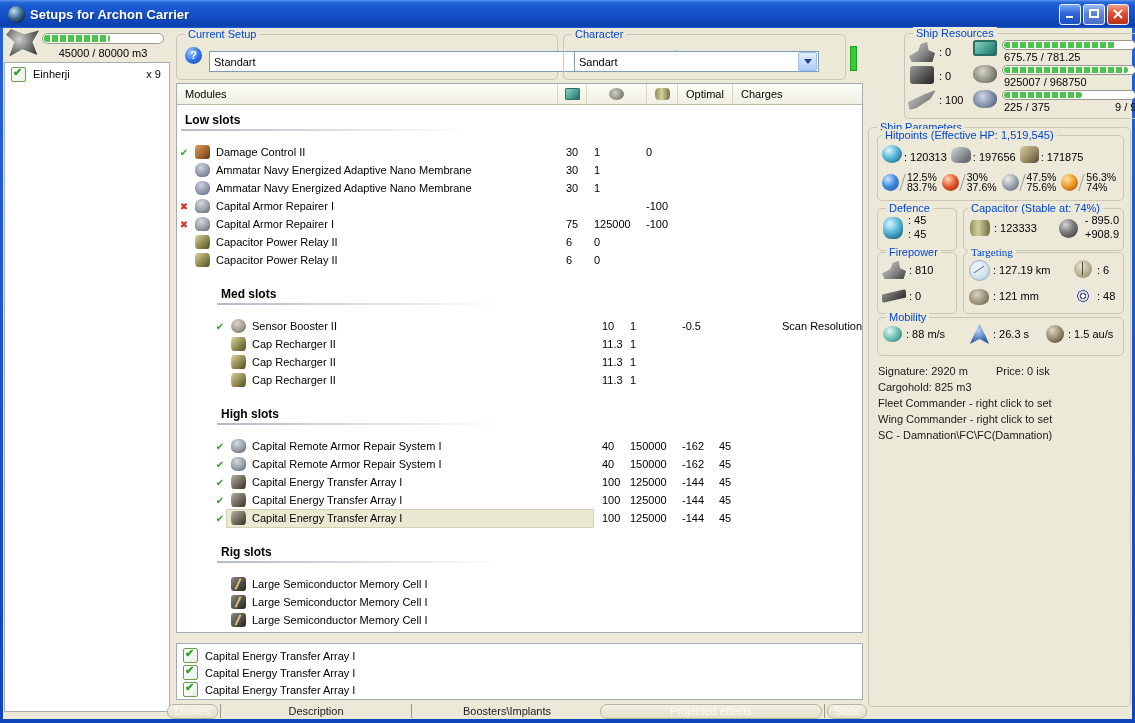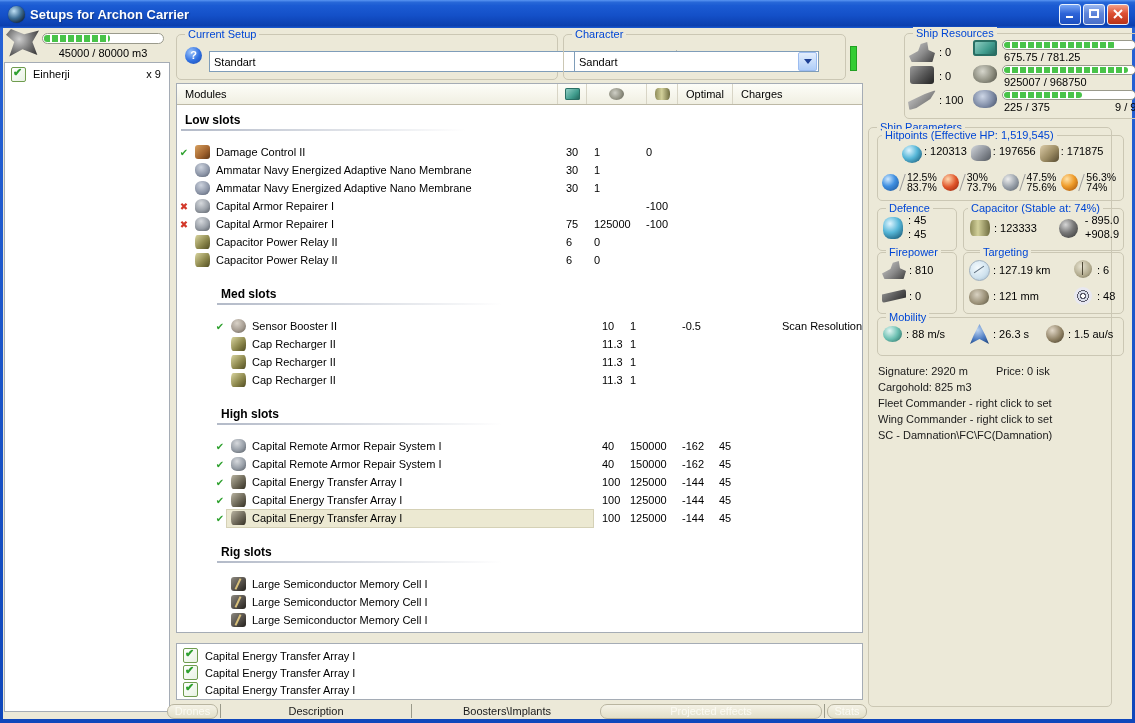--- a/index.html
+++ b/index.html
@@ -104,21 +104,21 @@
   .tabbar{position:absolute;left:164px;top:675px;width:700px;height:16px;display:flex;align-items:center;}
   .tbtn{font-family:"Liberation Sans",sans-serif;font-size:11px;height:15px;border:1px solid #B9B5A0;border-radius:7px;
     background:linear-gradient(180deg,#f4f2e6,#e2dfc8);color:#fbfaf2;padding:0 6px;line-height:12px;}
   .tbtn.drones{width:51px;}
   .tbtn.wide{width:222px;}
   .tbtn.stats{width:40px;}
   .ttab{flex:1;text-align:center;color:#1a1a1a;}
   .tsep{width:1px;height:14px;background:#9a9a8a;margin:0 2px;}
   
   .sr-box{left:865px;top:5px;width:263px;height:86px;margin-left:36px;}
-  .sp-box{left:865px;top:99px;width:244px;height:580px;padding-left:16px;}
+  .sp-box{left:865px;top:99px;width:263px;height:580px;padding-left:16px;}
   .rp-icon{position:absolute;border-radius:3px;}
   .turret-i{background:linear-gradient(135deg,#cfcfcf,#8a8a8a 55%,#3e3e3e);clip-path:polygon(0 70%,35% 45%,45% 10%,70% 0,75% 40%,100% 55%,90% 100%,10% 100%);}
   .launcher-i{background:linear-gradient(135deg,#9a9a9a,#555 55%,#222);}
   .calib-i{background:linear-gradient(135deg,#d2d2d2,#8e8e8e 55%,#4a4a4a);clip-path:polygon(0 60%,60% 20%,100% 0,80% 45%,30% 90%,5% 100%);}
   .cpu-i{background:linear-gradient(135deg,#9fd8cd,#3f9b8c 60%,#1f5e54);box-shadow:inset 0 0 0 2px #2a6f64;}
   .pg-i{background:radial-gradient(circle at 40% 35%,#d6d6cc,#8e8e80 55%,#4a4a40);border-radius:45%;}
   .drone-i{background:radial-gradient(circle at 40% 35%,#cdd6e6,#7f8ca6 55%,#3e4a60);border-radius:45%;}
   .rbar{position:absolute;width:134px;height:10px;border:1px solid #9a9a8c;border-radius:5px;background:#fff;padding:1px;box-sizing:border-box;}
   .rtxt{position:absolute;white-space:nowrap;}
   .orb{border-radius:50%;display:inline-block;}
@@ -527,21 +527,21 @@
         </div>
       <span class="rtxt" style="left:99px;top:67px;">225 / 375</span>
       <span class="rtxt" style="left:210px;top:67px;">9 / 9</span>
     </div>
 
     <div class="groupbox sp-box">
       <span class="gb-label">Ship Parameters</span>
 
       <div class="groupbox" style="left:8px;top:7px;width:247px;height:66px;">
         <span class="gb-label" style="left:4px;">Hitpoints (Effective HP: 1,519,545)</span>
-        <div style="position:absolute;left:4px;top:9px;right:2px;display:flex;align-items:flex-start;margin-left:20px;">
+        <div style="position:absolute;left:4px;top:9px;right:2px;display:flex;align-items:flex-end;">
           <span class="orb shield-i" style="width:20px;height:18px;"></span>
           <span style="margin:0 4px 0 2px;">: 120313</span>
           <span class="armor-i" style="width:20px;height:16px;display:inline-block;"></span>
           <span style="margin:0 4px 0 2px;">: 197656</span>
           <span class="struct-i" style="width:19px;height:17px;display:inline-block;"></span>
           <span style="margin-left:2px;">: 171875</span>
         </div>
         <div style="position:absolute;left:4px;top:36px;right:2px;display:flex;align-items:center;">
           <span class="orb em-i" style="width:17px;height:17px;"></span>
           <span class="slash"></span>
@@ -549,21 +549,21 @@
               <span class="pcts">
                 <span>12.5%</span>
                 <span>83.7%</span>
               </span>
             </span>
           <span class="th-i orb" style="width:17px;height:17px;margin-left:5px;"></span>
           <span class="slash"></span>
           <span class="rz">
               <span class="pcts">
                 <span>30%</span>
-                <span>73.7%</span>
+                <span>37.6%</span>
               </span>
             </span>
           <span class="kin-i orb" style="width:17px;height:17px;margin-left:5px;"></span>
           <span class="slash"></span>
           <span class="rz">
               <span class="pcts">
                 <span>47.5%</span>
                 <span>75.6%</span>
               </span>
             </span>
@@ -596,21 +596,21 @@
 
       <div class="groupbox" style="left:8px;top:124px;width:80px;height:62px;">
         <span class="gb-label">Firepower</span>
         <span class="rp-icon turret-i" style="left:4px;top:8px;width:24px;height:18px;"></span>
         <span style="position:absolute;left:31px;top:11px;">: 810</span>
         <span class="rp-icon launcher-i" style="left:4px;top:36px;width:24px;height:14px;clip-path:polygon(0 40%,100% 0,100% 60%,0 100%);"></span>
         <span style="position:absolute;left:31px;top:37px;">: 0</span>
       </div>
 
       <div class="groupbox" style="left:94px;top:124px;width:161px;height:62px;">
-        <span class="gb-label" style="left:16px;">Targeting</span>
+        <span class="gb-label" style="left:4px;font-family:Liberation Serif, serif;">Targeting</span>
         <span class="range-i" style="position:absolute;left:5px;top:7px;width:19px;height:19px;display:inline-block;"></span>
         <span style="position:absolute;left:29px;top:11px;">: 127.19 km</span>
         <span class="compass-i" style="position:absolute;left:110px;top:7px;width:18px;height:18px;display:inline-block;"></span>
         <span style="position:absolute;left:133px;top:11px;">: 6</span>
         <span class="sig-i" style="position:absolute;left:5px;top:36px;width:20px;height:16px;display:inline-block;"></span>
         <span style="position:absolute;left:29px;top:37px;">: 121 mm</span>
         <span class="bullseye-i" style="position:absolute;left:110px;top:34px;width:18px;height:18px;display:inline-block;"></span>
         <span style="position:absolute;left:133px;top:37px;">: 48</span>
       </div>
 

